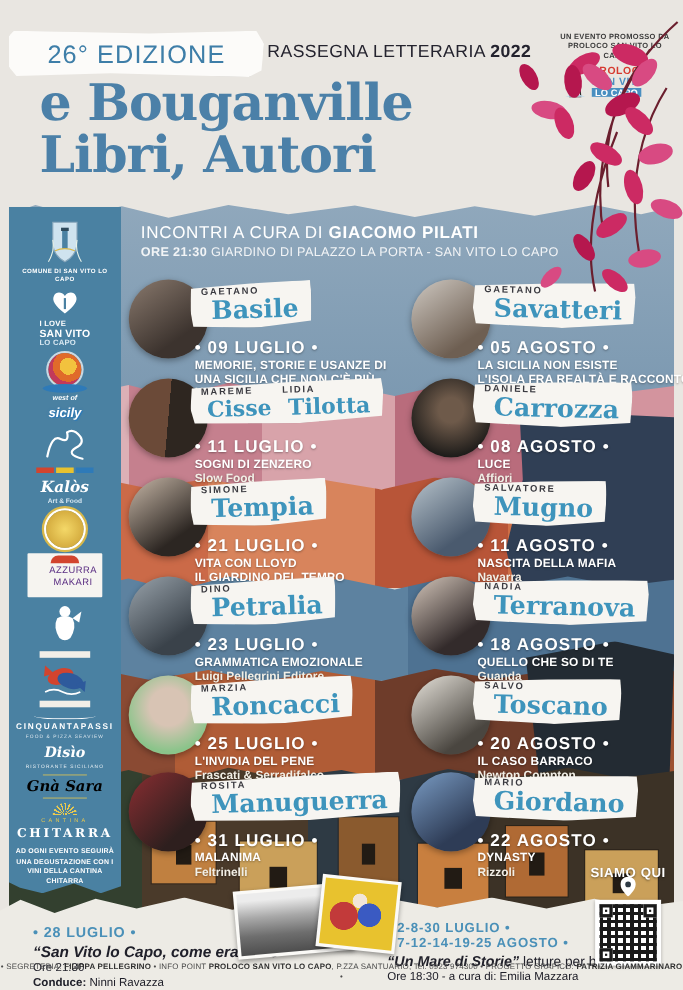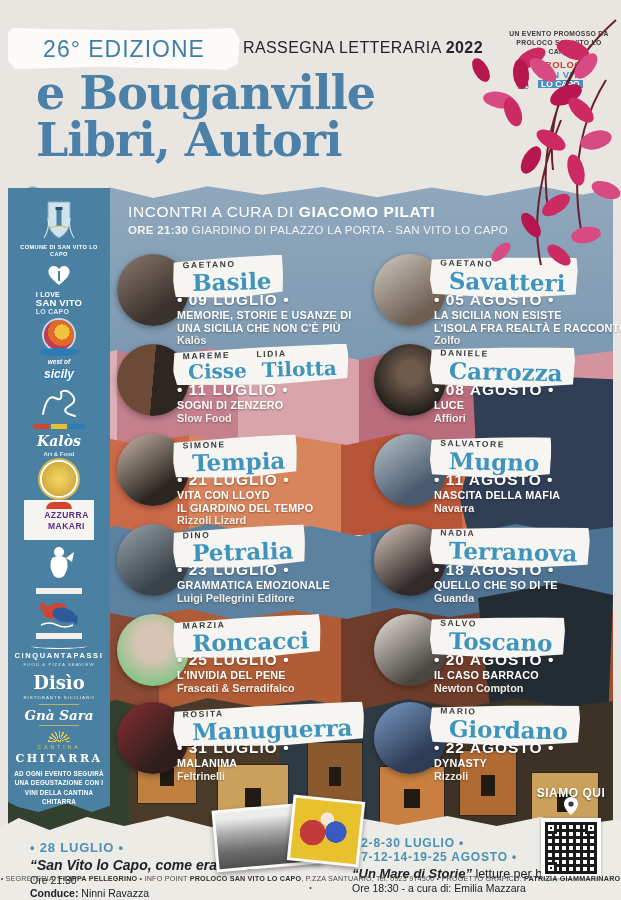--- a/index.html
+++ b/index.html
@@ -61,29 +61,29 @@
   .wos .wave{width:40px;height:8px;border-radius:50%;background:#2e7ab8;margin-top:-4px;}
   .wos .w1{font-size:6.5px;font-style:italic;font-weight:bold;}
   .wos .w2{font-size:12px;font-style:italic;font-weight:800;color:#fff;text-shadow:0 0 2px #2e7ab8,1px 1px 0 #2e7ab8;}
   .fest .chips{display:flex;gap:2px;}
   .fest .chip{width:16px;height:5px;}
   .thaam .s1{font-family:"DejaVu Serif",serif;font-style:italic;font-weight:bold;font-size:14px;}
   .thaam .s2{font-size:6px;font-weight:bold;color:#d8e8f2;}
   .badge{width:34px;height:34px;border-radius:50%;background:radial-gradient(#f4d868,#c89a2e);box-shadow:0 0 0 2px #fff,0 0 0 4px #d8b84a;}
   .azz{background:#f6f4f0;padding:2px 5px 3px;border-radius:1px;}
   .azz .arc{width:26px;height:7px;background:#d2442e;border-radius:13px 13px 0 0;margin:0 auto;}
-  .azz .t1{color:#5a2d82;font-weight:700;font-size:8.5px;letter-spacing:.5px;line-height:1.05;margin-left:15px;}
+  .azz .t1{color:#5a2d82;font-weight:400;font-size:8.5px;letter-spacing:.5px;line-height:1.05;margin-left:15px;}
   .azz .bar{height:3px;background:#d2442e;margin-top:1px;}
   .figlogo .bar,.fish .bar{width:46px;height:6px;background:#f2efe8;margin-top:2px;}
   .cinq .wave{width:56px;height:5px;border-bottom:1.5px solid #fff;border-radius:50%;}
   .cinq .t1{font-size:7.5px;letter-spacing:1.6px;font-weight:bold;}
   .cinq .t2{font-size:4.4px;letter-spacing:1px;color:#d8e4ec;}
-  .disio .s1{font-family:"DejaVu Serif",serif;font-weight:bold;font-size:18px;}
+  .disio .s1{font-family:"DejaVu Serif",serif;font-style:italic;font-weight:bold;font-size:13px;}
   .disio .s2{font-size:4.4px;letter-spacing:1px;color:#e8f0f4;}
-  .gna{color:#ffffff;}
+  .gna{color:#000000;}
   .gna .s1{font-family:"DejaVu Serif",serif;font-style:italic;font-weight:bold;font-size:13.5px;}
   .gna .rule{width:40px;height:1px;background:#e9c94f;opacity:.7;}
   .cant .sun{width:22px;height:11px;border-radius:22px 22px 0 0;background:repeating-conic-gradient(from -90deg at 50% 100%,#e9c94f 0 9deg,transparent 9deg 22deg);}
   .cant .t1{font-size:5px;letter-spacing:3px;color:#e9c94f;}
   .cant .t2{font-family:"DejaVu Serif",serif;font-size:11px;letter-spacing:2.5px;font-weight:bold;}
   .side-note{font-size:6.3px;font-weight:bold;line-height:1.45;letter-spacing:.2px;width:96px;}
 
   
   .intro{position:absolute;left:128px;top:203px;z-index:20;color:#fff;}
   .intro .i1{font-size:15.5px;letter-spacing:.6px;}
@@ -98,21 +98,21 @@
   .plate{position:absolute;left:58px;top:4px;background:#f7f5f1;padding:3px 12px 5px 10px;
     white-space:nowrap;box-shadow:0 2px 3px rgba(0,0,0,.25);
     clip-path:polygon(1% 12%,50% 4%,99% 0,100% 30%,99% 88%,55% 100%,2% 94%,0 60%);}
   .tiltL{transform:rotate(-1.6deg);}
   .tiltR{transform:rotate(1.3deg);}
   .first{font-size:8.5px;color:#3a3a40;letter-spacing:1.6px;font-weight:bold;}
   .last{font-family:"DejaVu Serif",serif;font-weight:bold;font-size:23px;color:#3e94bc;
     line-height:1;margin-top:1px;padding-left:9px;}
   .duo{display:flex;gap:10px;}
   .duo .last{font-size:20px;padding-left:5px;}
-  .details{position:absolute;left:62px;top:39px;width:195px;color:#fff;text-shadow:0 1px 2px rgba(0,0,0,.35);}
+  .details{position:absolute;left:62px;top:56px;width:195px;color:#fff;text-shadow:0 1px 2px rgba(0,0,0,.35);}
   .date{font-size:15.5px;font-weight:800;letter-spacing:1px;}
   .t{font-size:10.8px;font-weight:800;line-height:1.18;letter-spacing:.2px;}
   .pub{font-size:10.8px;font-weight:800;color:#f2efe6;line-height:1.2;}
 
   
   .p0{background:linear-gradient(145deg,#8a7a6e,#3c332e 70%);}
   .p1{background:linear-gradient(145deg,#cfc9c2,#6e5f52 75%);}
   .p2{background:linear-gradient(95deg,#6b4a38 0 50%,#2e2620 50%);}
   .p3{background:radial-gradient(circle at 50% 40%,#6e5a4a 20%,#1e1c1a 75%);}
   .p4{background:linear-gradient(145deg,#c8b8a8,#2c2622 70%);}

